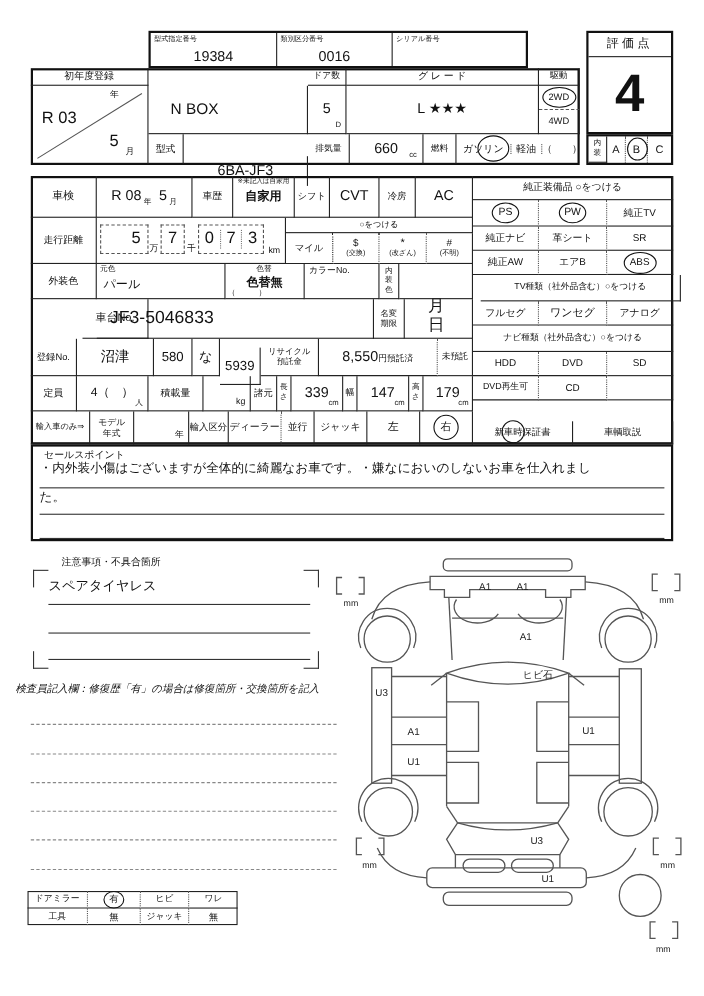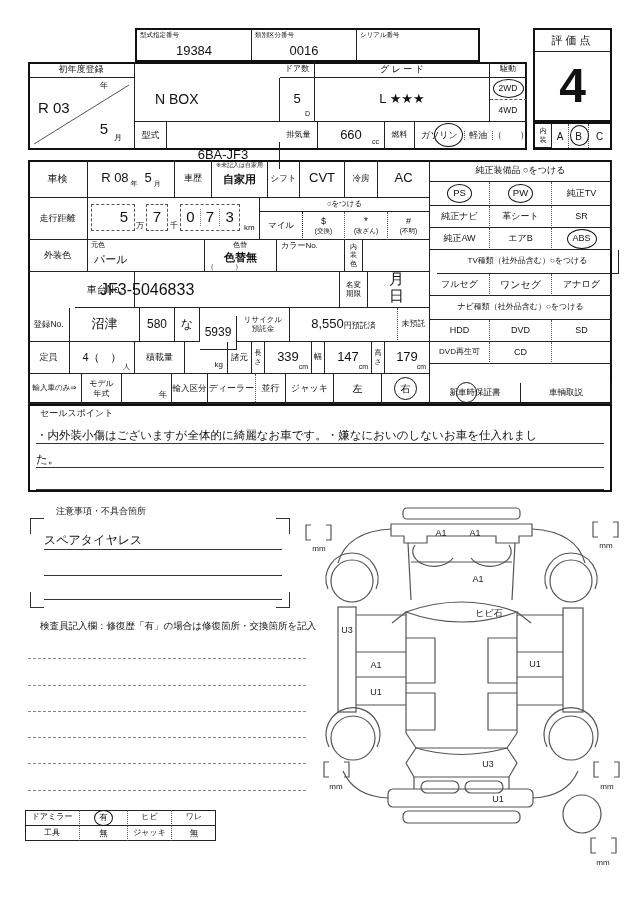--- a/index.html
+++ b/index.html
@@ -8,21 +8,21 @@
   .abs{position:absolute;box-sizing:border-box;}
   .c{position:absolute;box-sizing:border-box;border-right:1px solid #222;border-bottom:1px solid #222;
      display:flex;align-items:center;justify-content:center;text-align:center;color:#111;line-height:1.1;}
   .nr{border-right:none;} .nb{border-bottom:none;}
   .dr{border-right-style:dotted;border-right-color:#555;}
   .db{border-bottom-style:dashed;border-bottom-color:#555;}
   .box2{position:absolute;box-sizing:border-box;border:2px solid #111;}
   .pre{white-space:pre-line;line-height:1.15;}
   .circle{position:absolute;border:1.6px solid #111;border-radius:50%;box-sizing:border-box;pointer-events:none;}
   .dash{position:absolute;box-sizing:border-box;border:1.4px dashed #555;display:flex;align-items:center;justify-content:center;}
-  .ul{border-bottom:1.2px solid #333;display:flex;align-items:flex-end;justify-content:flex-start;}
+  .ul{border-bottom:1.2px solid #333;display:flex;justify-content:flex-start;}
   .dashline{position:absolute;border-top:1.5px dashed #888;height:0;}
   .corner{position:absolute;width:14px;height:16px;box-sizing:border-box;}
 </style>
 </head>
 <body>
 
 <div id="sheet">
 
 
   <div class="box2" style="left:135px;top:28px;width:345px;height:34px;">
@@ -276,21 +276,21 @@
   <div class="abs ul" style="left:44px;top:524px;width:238px;height:26px;font-size:12px;">
     <span>スペアタイヤレス</span>
   </div>
   <div class="abs ul" style="left:44px;top:552px;width:238px;height:24px;">
       <span></span>
     </div>
   <div class="abs ul" style="left:44px;top:578px;width:238px;height:22px;">
       <span></span>
     </div>
 
-  <span class="abs" style="left:40px;top:620px;font-size:9.5px;">検査員記入欄：修復歴「有」の場合は修復箇所・交換箇所を記入</span>
+  <span class="abs" style="left:14px;top:620px;font-size:9.5px;font-style:italic;">検査員記入欄：修復歴「有」の場合は修復箇所・交換箇所を記入</span>
   <div class="dashline" style="left:28px;top:658px;width:278px;"></div>
   <div class="dashline" style="left:28px;top:685px;width:278px;"></div>
   <div class="dashline" style="left:28px;top:711px;width:278px;"></div>
   <div class="dashline" style="left:28px;top:737px;width:278px;"></div>
   <div class="dashline" style="left:28px;top:763px;width:278px;"></div>
   <div class="dashline" style="left:28px;top:790px;width:278px;"></div>
 
   <div class="abs" style="left:25px;top:810px;width:191px;height:31px;border:1.2px solid #222;"></div>
   <div class="c dr" style="left:25px;top:810px;width:55px;height:16px;font-size:8px;">ドアミラー</div>
   <div class="c dr" style="left:80px;top:810px;width:48px;height:16px;font-size:8.5px;">有</div>

